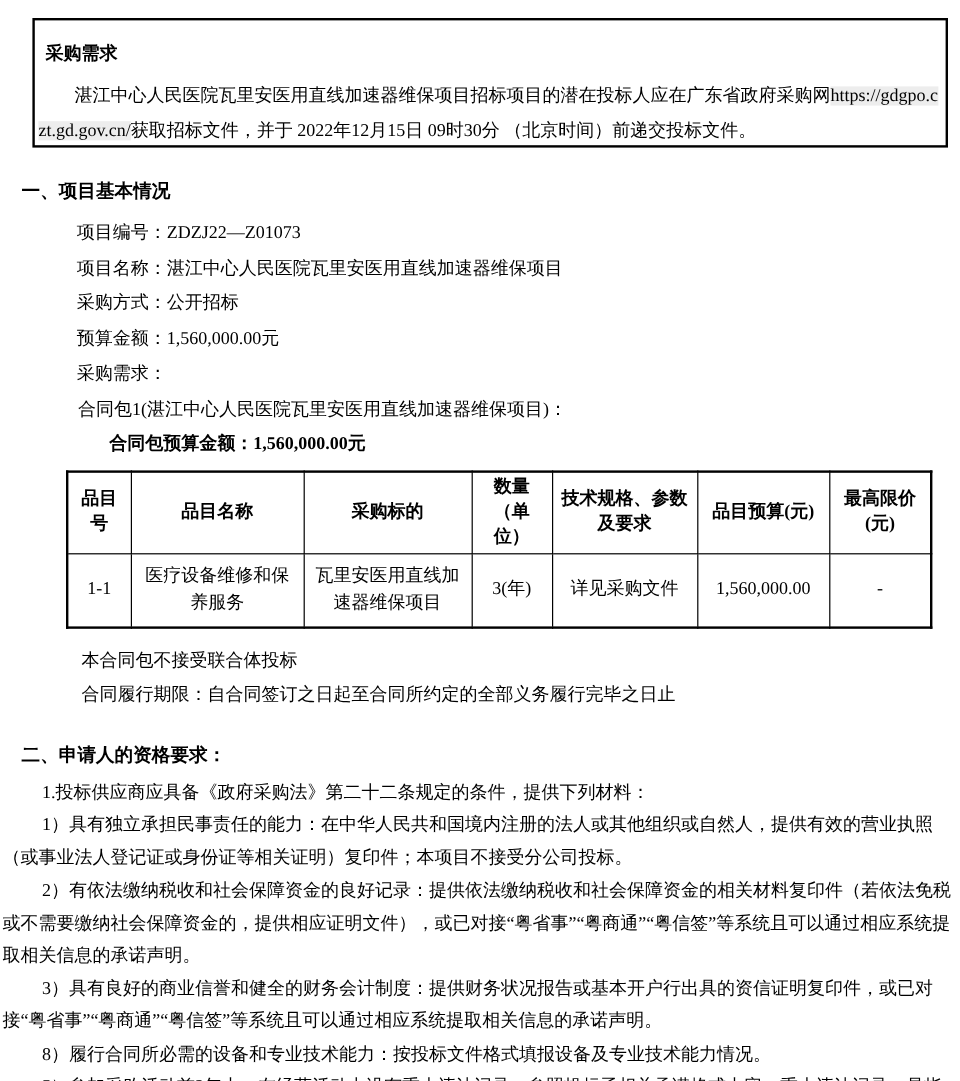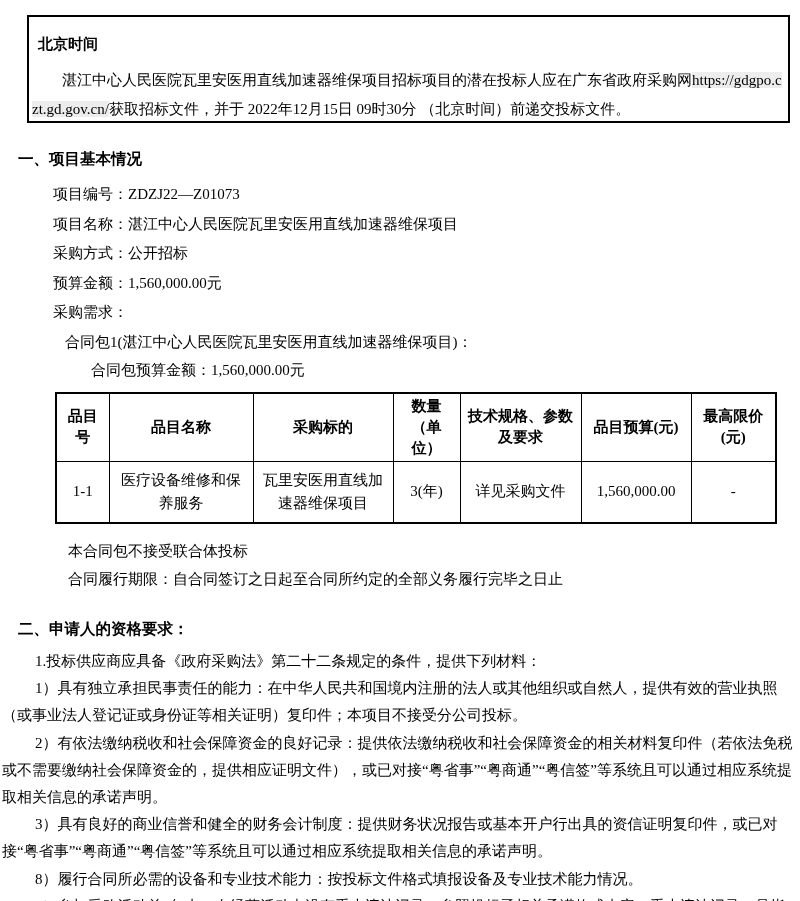--- a/index.html
+++ b/index.html
@@ -11,24 +11,24 @@
   .overview-box{
     margin:15px 0 0 27px;width:763px;height:108px;box-sizing:border-box;
     border:2px solid #000;padding:9px 6px 0 3px;
   }
   .box-title{font-weight:bold;font-size:15px;margin:9px 0 12px 6px;}
   .box-para{margin:0;line-height:29px;text-indent:2em;word-break:break-all;}
   .url-hl{background:#ededed;}
   
   .sec-heading{font-weight:bold;font-size:15.5px;margin:26px 0 0 18px;font-family:Liberation Mono, monospace;}
   
-  .sec1-fields{margin-top:10px;}
+  .sec1-fields{margin-top:10px;padding-left:11px;}
   .sec1-fields p{margin:0;padding-left:53px;line-height:29.5px;}
   .pkg-line{margin:0;padding-left:65px;line-height:28px;}
-  .pkg-budget-line{margin:0;padding-left:91px;line-height:28px;}
+  .pkg-budget-line{margin:0;padding-left:91px;line-height:28px;font-weight:bold;}
   
   table.items{
     border-collapse:collapse;margin:8px 0 0 55px;table-layout:fixed;
     border:2px solid #000;
   }
   table.items th,table.items td{
     border:1px solid #000;text-align:center;vertical-align:middle;
     font-size:15px;padding:2px 6px;box-sizing:border-box;word-break:break-all;
   }
   table.items th{font-weight:bold;height:68px;line-height:21px;}
@@ -39,21 +39,21 @@
   .notes{margin-top:14px;}
   .notes p{margin:0;padding-left:68px;line-height:27.5px;}
   
   .sec2-body{margin-top:8px;padding:0 2px;}
   .sec2-body p{margin:0;line-height:27.2px;text-indent:2.2em;word-break:break-all;}
 </style>
 </head>
 <body>
 
 <div class="overview-box">
-  <div class="box-title">北京时间</div>
+  <div class="box-title">采购需求</div>
   <p class="box-para"><span>湛江中心人民医院瓦里安医用直线加速器维保项目招标项目的潜在投标人应在广东省政府采购网</span><span class="url-hl">https://gdgpo.czt.gd.gov.cn/</span><span>获取招标文件，并于 2022年12月15日 09时30分 （北京时间）前递交投标文件。</span></p>
 </div>
 
 <div class="sec-heading">一、项目基本情况</div>
 
 <div class="sec1-fields">
   <p>项目编号：ZDZJ22—Z01073</p>
   <p>项目名称：湛江中心人民医院瓦里安医用直线加速器维保项目</p>
   <p>采购方式：公开招标</p>
   <p>预算金额：1,560,000.00元</p>

